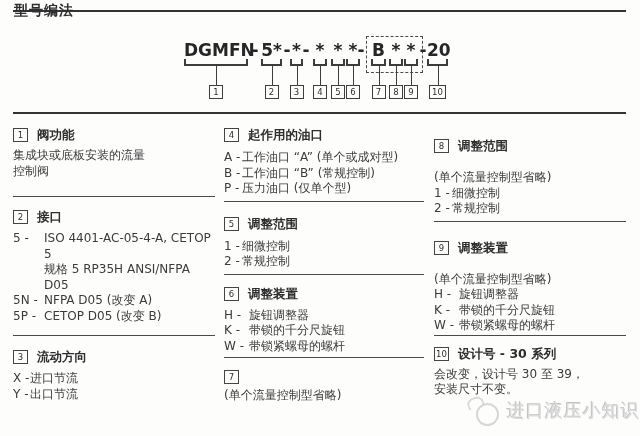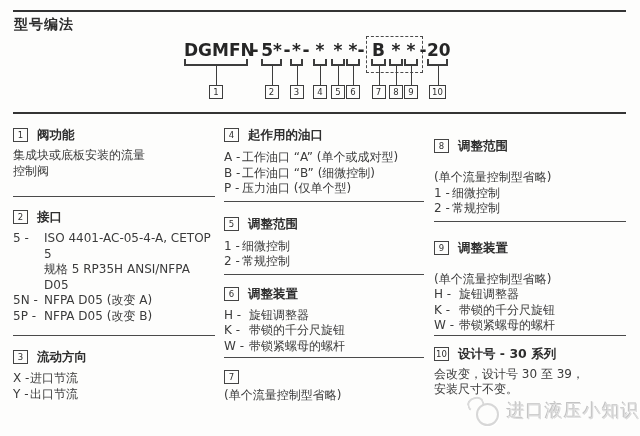--- a/index.html
+++ b/index.html
@@ -4,21 +4,21 @@
 <style>
   html,body { margin:0; padding:0; }
   body {
     width:640px; height:436px; position:relative; overflow:hidden;
     background:#fdfdfc; color:#3b3b3b;
     font-family:"DejaVu Sans","Liberation Sans",sans-serif;
   }
   .rule { position:absolute; left:13px; width:613px; border-top:2px solid #343434; }
   .rule.top { top:10px; }
   .rule.header-bottom { top:112px; }
-  .page-title { position:absolute; left:14px; top:16px; font-size:14px; font-weight:bold; color:#2e2e2e; letter-spacing:1px; }
+  .page-title { position:absolute; left:14px; top:2px; font-size:14px; font-weight:bold; color:#2e2e2e; letter-spacing:1px; }
 
   
   .mc-host { position:absolute; left:0; top:0; width:640px; height:115px; }
   .mc-label { position:absolute; top:41px; height:19px; line-height:19px; text-align:center;
               font-size:17px; font-weight:bold; color:#262626; white-space:nowrap; }
   .mc-bracket { position:absolute; top:59px; height:7px; box-sizing:border-box;
                 border-left:2px solid #3d3d3d; border-right:2px solid #3d3d3d; border-bottom:2px solid #3d3d3d; }
   .mc-stem { position:absolute; top:65px; height:20px; width:0; border-left:1.5px solid #3d3d3d; }
   .mc-box { position:absolute; top:85px; height:12px; box-sizing:content-box; background:#fdfdfc;
             border:1px solid #3d3d3d; font-size:8.5px; line-height:12px; text-align:center; color:#2e2e2e; }
@@ -129,21 +129,21 @@
       <span class="opt-code">5 -</span>
       <span class="opt-desc">ISO 4401-AC-05-4-A, CETOP 5
 规格 5 RP35H ANSI/NFPA D05</span>
     </div>
     <div class="item">
       <span class="opt-code">5N -</span>
       <span class="opt-desc">NFPA D05 (改变 A)</span>
     </div>
     <div class="item">
       <span class="opt-code">5P -</span>
-      <span class="opt-desc">NFPA D05 (改变 B)</span>
+      <span class="opt-desc">CETOP D05 (改变 B)</span>
     </div>
   </div>
   <hr class="sec-divider" style="margin:11px 0 14px;">
   <div class="section" style="--cw:17px;">
     <div class="sec-head" style="margin:0 0 7px;">
       <span class="numbox">3</span>
       <span class="sec-title">流动方向</span>
     </div>
     <div class="item">
       <span class="opt-code">X -</span>
@@ -161,21 +161,21 @@
     <div class="sec-head" style="margin:3px 0 8px;">
       <span class="numbox">4</span>
       <span class="sec-title">起作用的油口</span>
     </div>
     <div class="item">
       <span class="opt-code">A -</span>
       <span class="opt-desc">工作油口 “A” (单个或成对型)</span>
     </div>
     <div class="item">
       <span class="opt-code">B -</span>
-      <span class="opt-desc">工作油口 “B” (细微控制)</span>
+      <span class="opt-desc">工作油口 “B” (常规控制)</span>
     </div>
     <div class="item">
       <span class="opt-code">P -</span>
       <span class="opt-desc">压力油口 (仅单个型)</span>
     </div>
   </div>
   <hr class="sec-divider" style="margin:4px 0 15px;">
   <div class="section" style="--cw:18px;">
     <div class="sec-head" style="margin:0 0 8px;">
       <span class="numbox">5</span>

